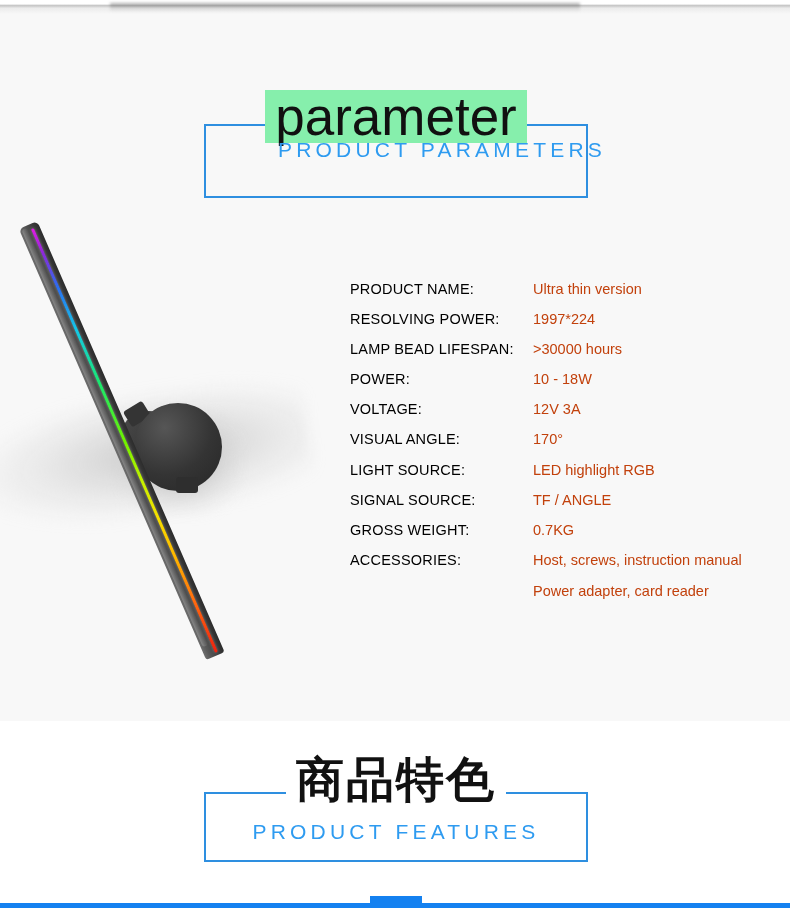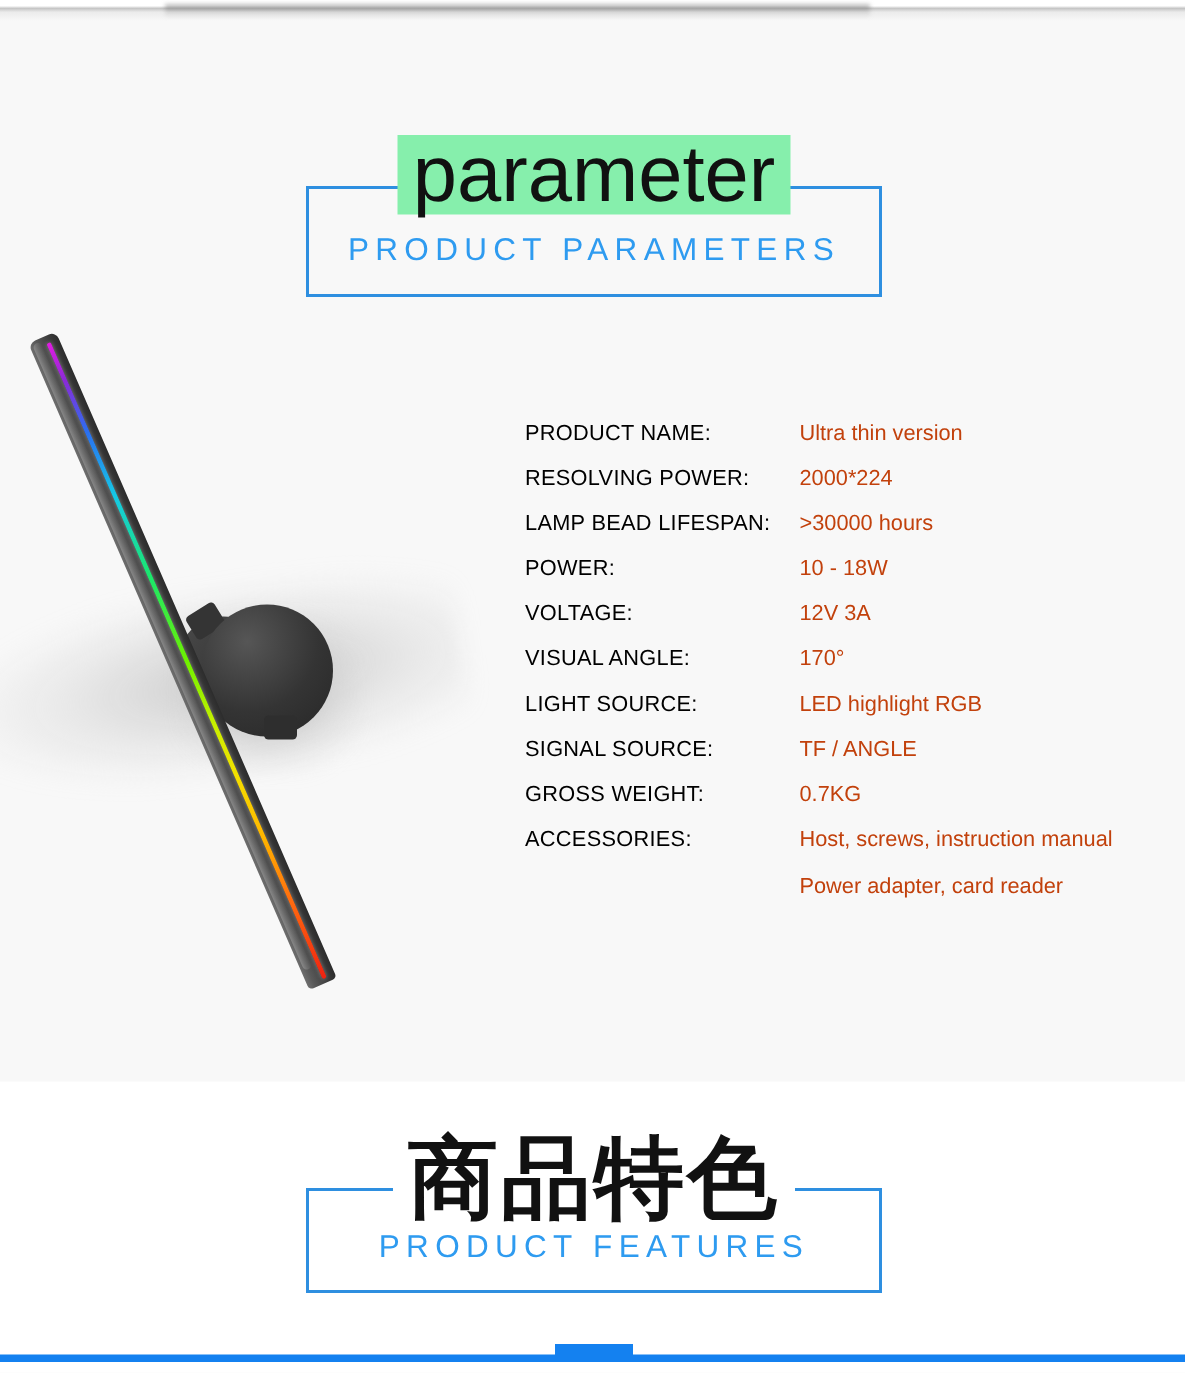--- a/index.html
+++ b/index.html
@@ -92,27 +92,27 @@
     white-space: nowrap;
   }
 
   
   #heading-parameter { top: 124px; height: 74px; }
   #heading-parameter .head-title {
     top: -34px;
     font-size: 53px;
     font-weight: 400;
   }
-  #heading-parameter .head-sub { top: 31px; }
+  #heading-parameter .head-sub { top: 14px; margin-left: 46px; }
 
   
   #heading-features { top: 792px; height: 70px; }
   #heading-features .head-title {
     top: -36px;
-    font-size: 60px;
+    font-size: 48px;
     font-weight: 700;
     letter-spacing: 2px;
   }
   #heading-features .head-title .mask { background: #ffffff; }
   #heading-features .head-sub { top: 28px; }
 
   
   .product-photo {
     position: absolute;
     left: 0;
@@ -323,21 +323,21 @@
   </div>
 
   <div class="spec-table">
 
     <div class="spec-row">
       <span class="spec-label">PRODUCT NAME:</span>
       <span class="spec-value">Ultra thin version</span>
     </div>
     <div class="spec-row">
       <span class="spec-label">RESOLVING POWER:</span>
-      <span class="spec-value">2000*224</span>
+      <span class="spec-value">1997*224</span>
     </div>
     <div class="spec-row">
       <span class="spec-label">LAMP BEAD LIFESPAN:</span>
       <span class="spec-value">&gt;30000 hours</span>
     </div>
     <div class="spec-row">
       <span class="spec-label">POWER:</span>
       <span class="spec-value">10 - 18W</span>
     </div>
     <div class="spec-row">

